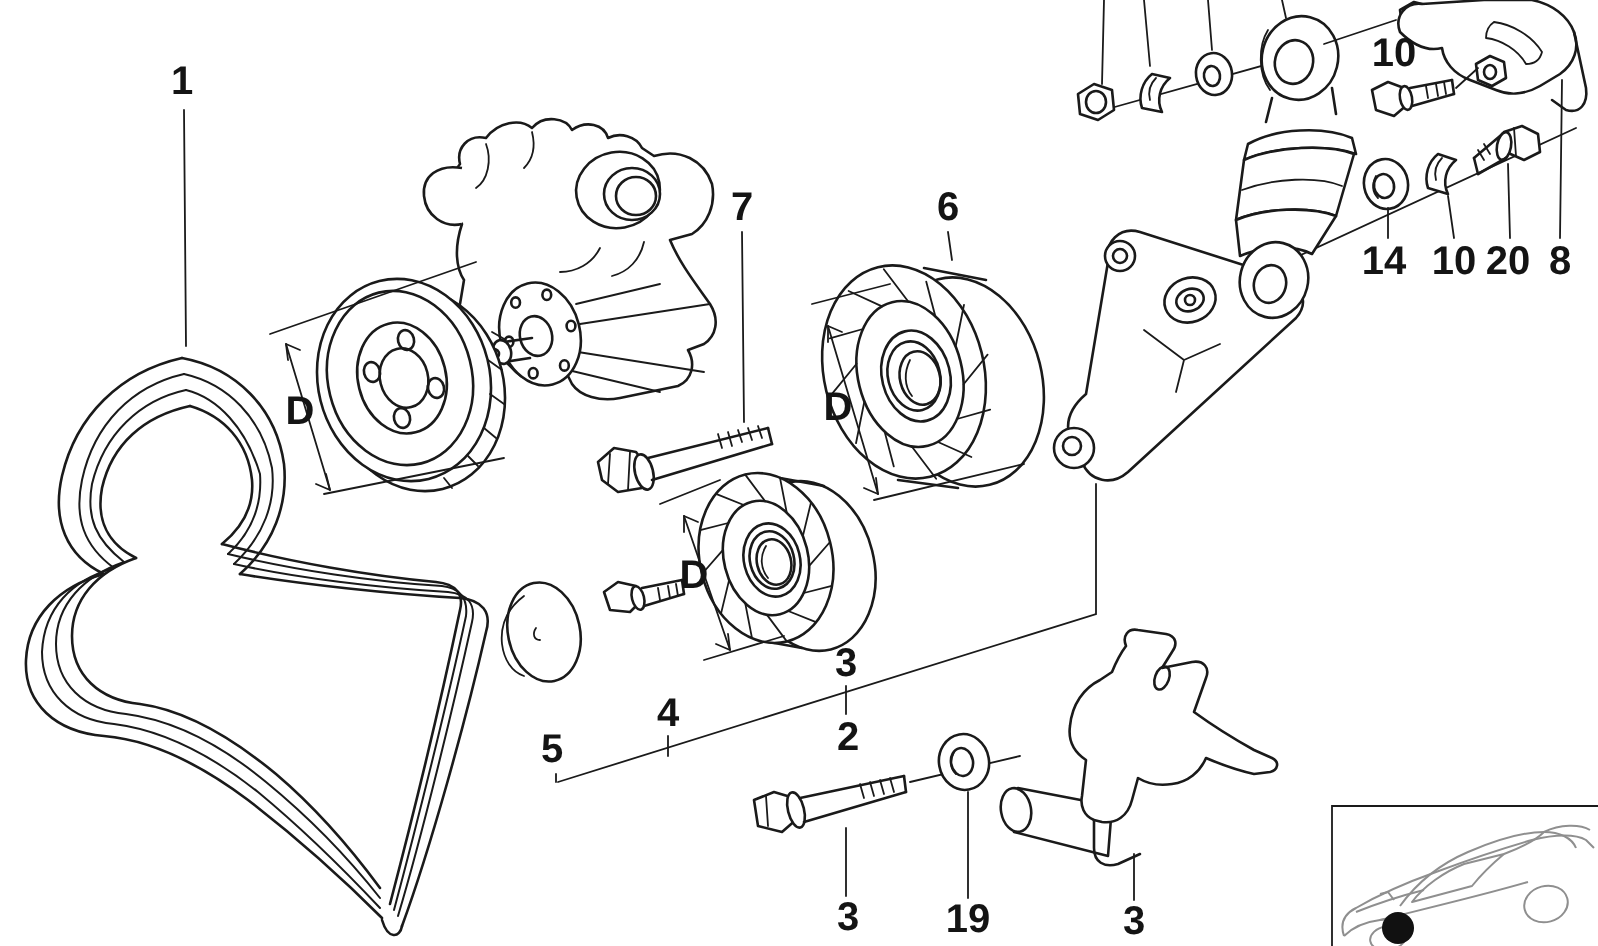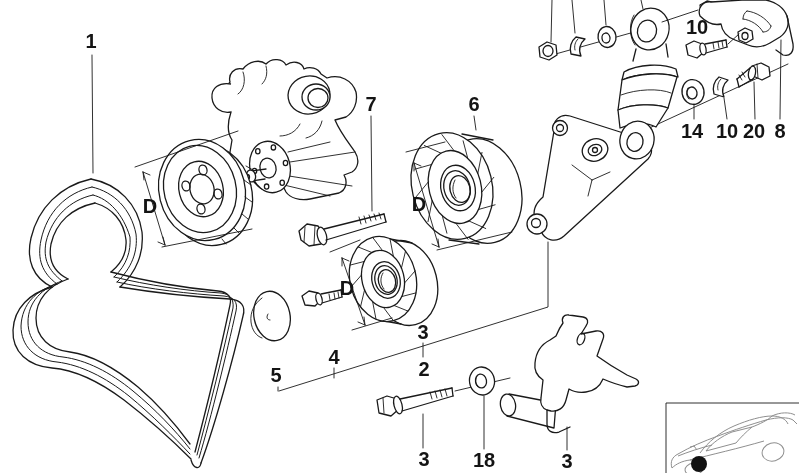--- a/index.html
+++ b/index.html
@@ -296,18 +296,18 @@
   <div class="lbl" style="left:697px;top:27px">10</div>
   <div class="lbl" style="left:692px;top:131px">14</div>
   <div class="lbl" style="left:727px;top:131px">10</div>
   <div class="lbl" style="left:754px;top:131px">20</div>
   <div class="lbl" style="left:780px;top:131px">8</div>
   <div class="lbl" style="left:423px;top:332px">3</div>
   <div class="lbl" style="left:424px;top:369px">2</div>
   <div class="lbl" style="left:334px;top:357px">4</div>
   <div class="lbl" style="left:276px;top:375px">5</div>
   <div class="lbl" style="left:424px;top:459px">3</div>
-  <div class="lbl" style="left:484px;top:460px">18</div>
+  <div class="lbl" style="left:484px;top:460px">19</div>
   <div class="lbl" style="left:567px;top:461px">3</div>
   <div class="lbl" style="left:150px;top:206px">D</div>
   <div class="lbl" style="left:419px;top:204px">D</div>
   <div class="lbl" style="left:347px;top:288px">D</div>
 </div>
 
 </body></html>

